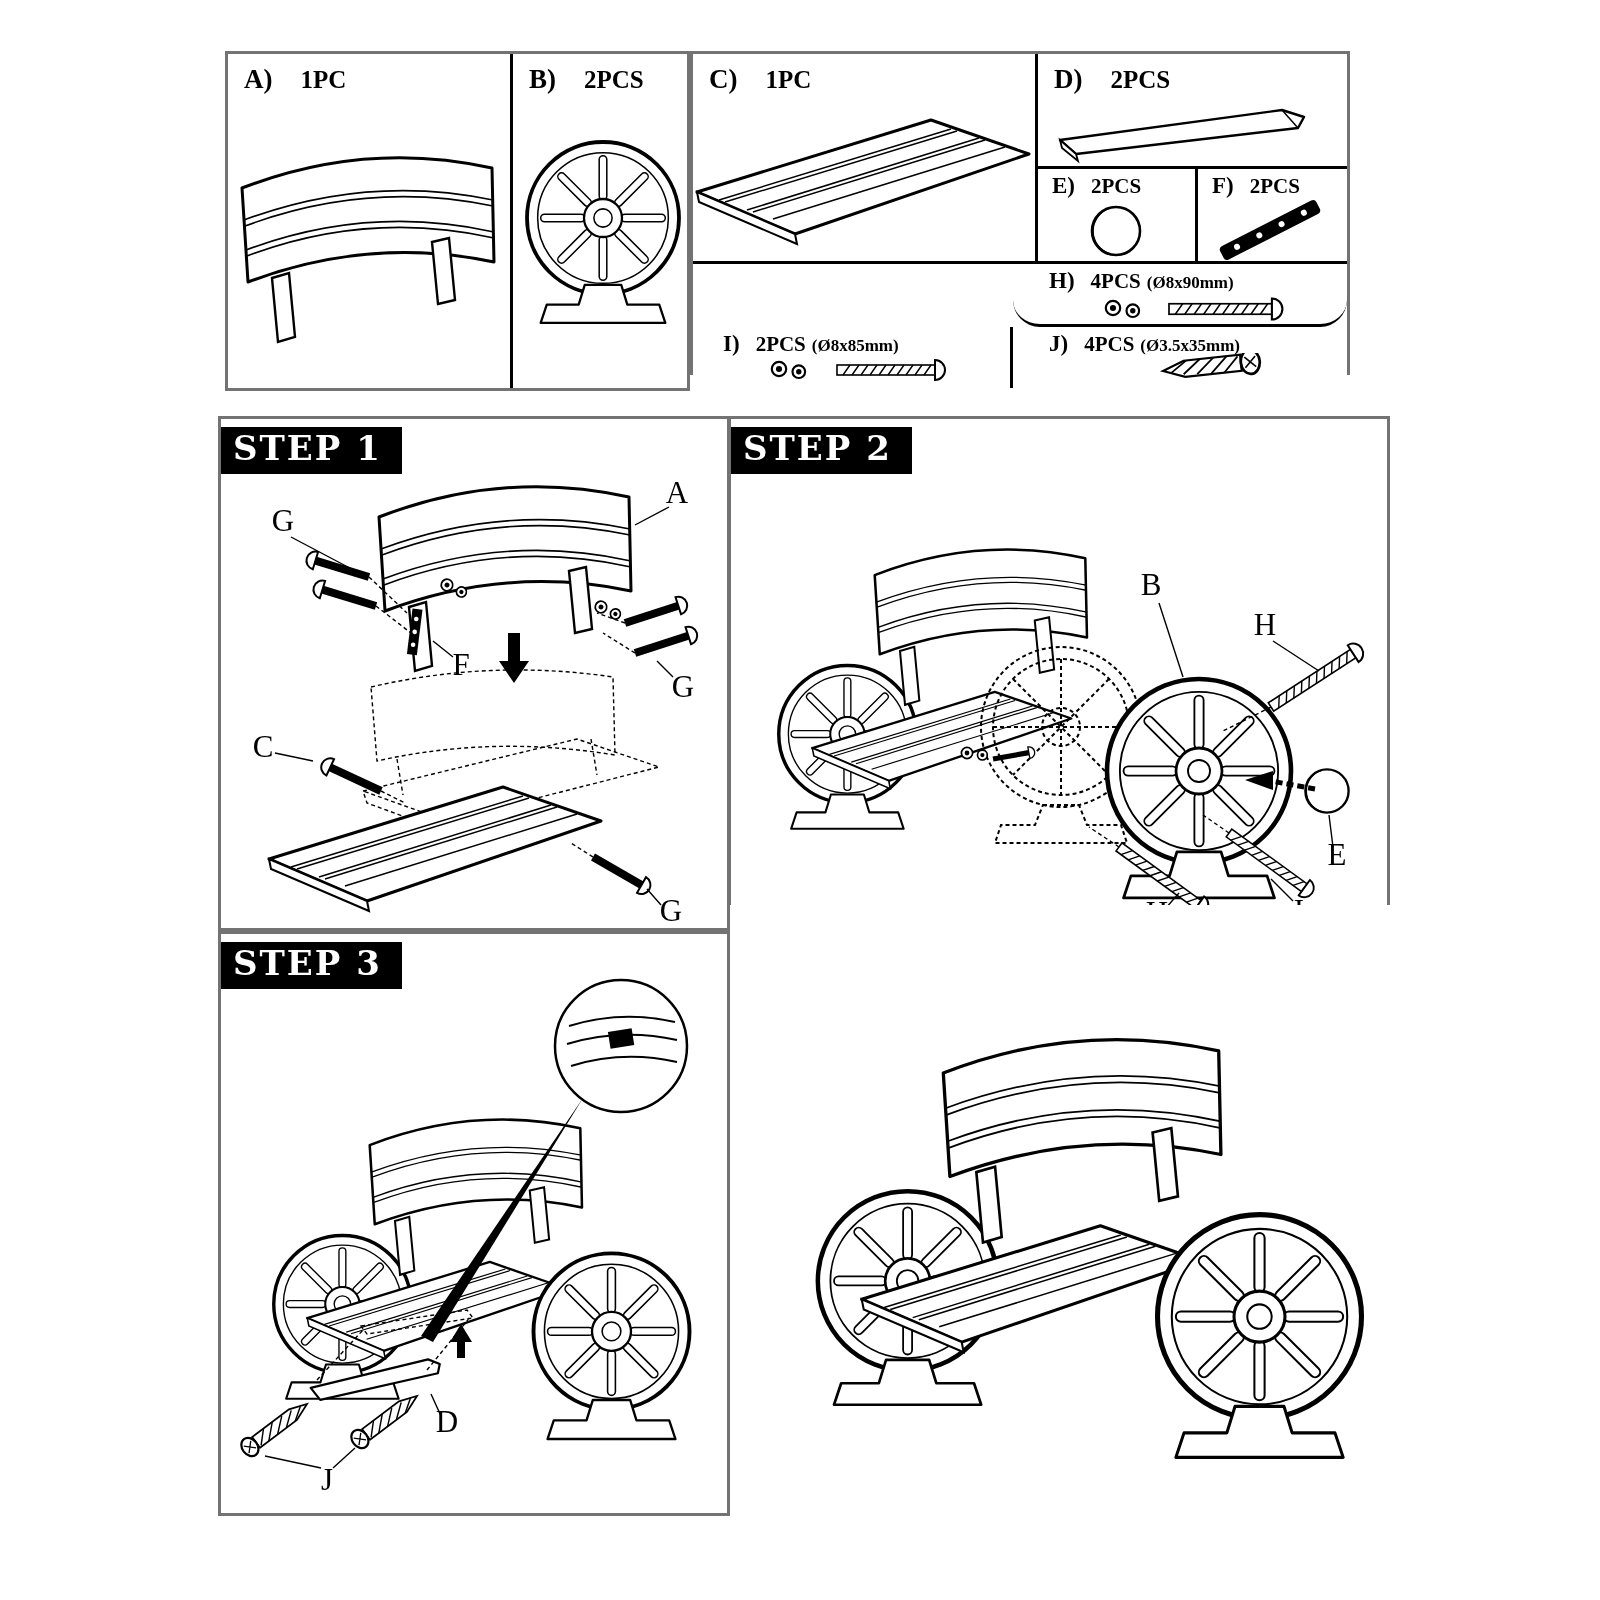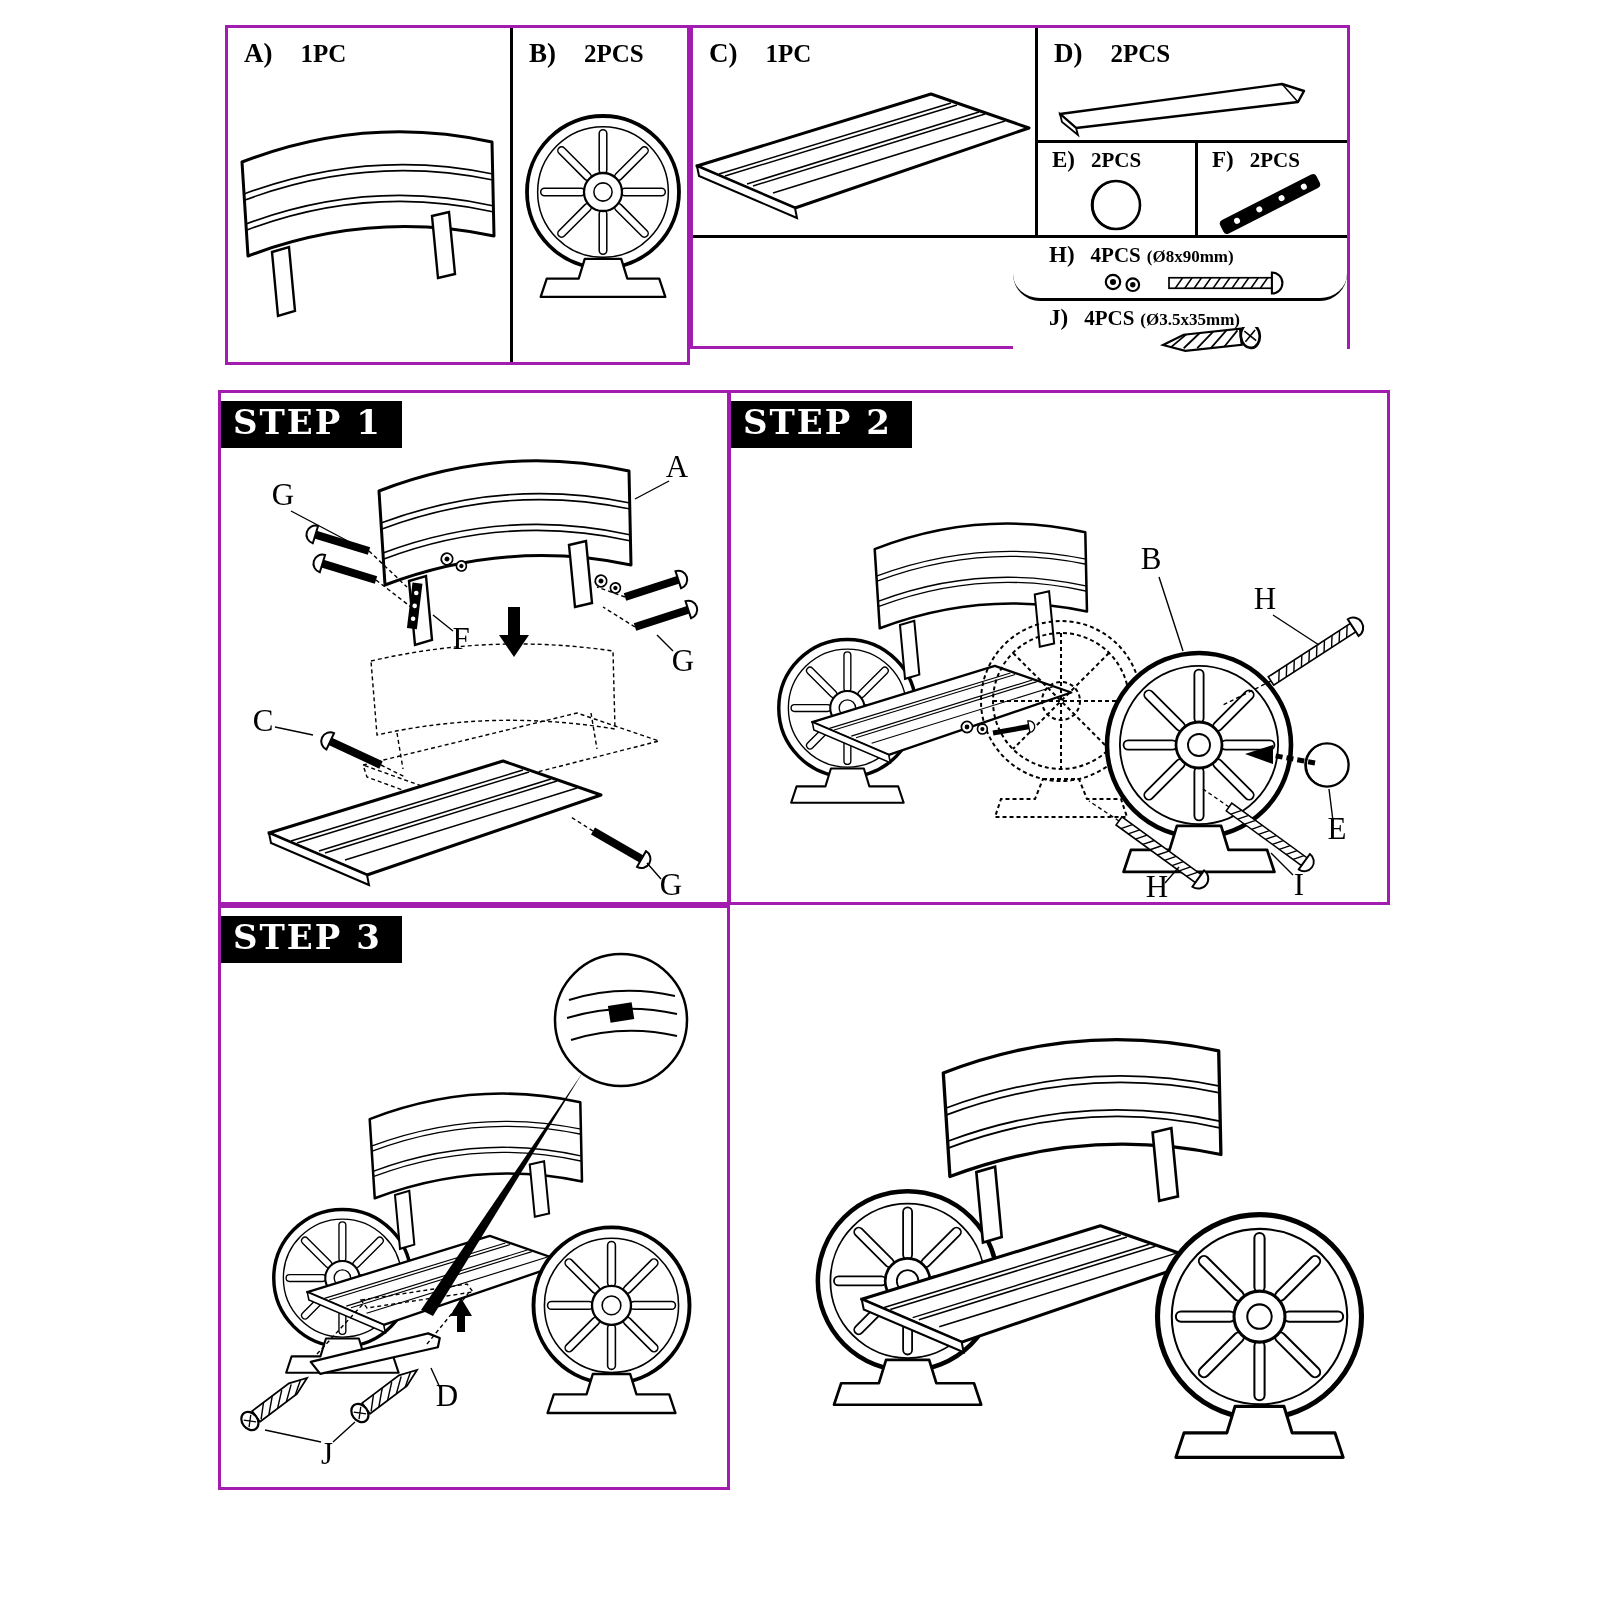--- a/index.html
+++ b/index.html
@@ -1,17 +1,17 @@
 <!DOCTYPE html>
 <html><head>
 <meta charset="utf-8">
 <style>
   html,body{margin:0;padding:0;background:#fff;}
   body{width:1600px;height:1600px;position:relative;font-family:"Liberation Serif","DejaVu Serif",serif;color:#000;overflow:hidden;}
-  .box{position:absolute;box-sizing:border-box;border:3px solid #a21caf;background:#fff;}
+  .box{position:absolute;box-sizing:border-box;border:3px solid #737373;background:#fff;margin-top:26px;}
   .panel-noborder{position:absolute;box-sizing:border-box;background:#fff;}
   .cell{position:absolute;box-sizing:border-box;background:#fff;}
   .br{border-right:3px solid #000;}
   .bb{border-bottom:3px solid #000;}
   .phead{position:absolute;top:10px;left:16px;white-space:nowrap;}
   .plabel{font-weight:bold;font-size:27px;}
   .pqty{font-weight:bold;font-size:25px;margin-left:28px;}
   .phead2{position:absolute;top:4px;left:14px;white-space:nowrap;}
   .plabel2{font-weight:bold;font-size:23px;}
   .pqty2{font-weight:bold;font-size:21px;margin-left:16px;}
@@ -167,20 +167,29 @@
   </div>
   <div class="cell bb" style="left:320px;top:210px;width:334px;height:63px;border-radius:27px;">
     <div class="phead2" style="left:36px;">
       <span class="plabel2">H)</span><span class="pqty2">4PCS</span><span class="psize2">(Ø8x90mm)</span>
     </div>
     <svg class="pdraw" style="left:60px;top:30px;" width="270" height="30" viewBox="0 0 270 30">
       <use href="#washer-pair" transform="translate(40,14) scale(0.9)"></use>
       <use href="#bolt-long" transform="translate(96,15) scale(1.05)"></use>
     </svg>
   </div>
+  <div class="cell br" style="left:0;top:273px;width:320px;height:61px;">
+    <div class="phead2" style="left:30px;">
+      <span class="plabel2">I)</span><span class="pqty2">2PCS</span><span class="psize2">(Ø8x85mm)</span>
+    </div>
+    <svg class="pdraw" style="left:40px;top:28px;" width="270" height="30" viewBox="0 0 270 30">
+      <use href="#washer-pair" transform="translate(46,14) scale(0.9)"></use>
+      <use href="#bolt-long" transform="translate(104,15)"></use>
+    </svg>
+  </div>
   <div class="cell" style="left:320px;top:273px;width:334px;height:61px;padding-left:12px;">
     <div class="phead2" style="left:36px;">
       <span class="plabel2">J)</span><span class="pqty2">4PCS</span><span class="psize2">(Ø3.5x35mm)</span>
     </div>
     <svg class="pdraw" style="left:90px;top:26px;" width="240" height="34" viewBox="0 0 240 34">
       <use href="#screw" transform="translate(60,18) rotate(-6) scale(1.35)"></use>
     </svg>
   </div>
 </div>
 

